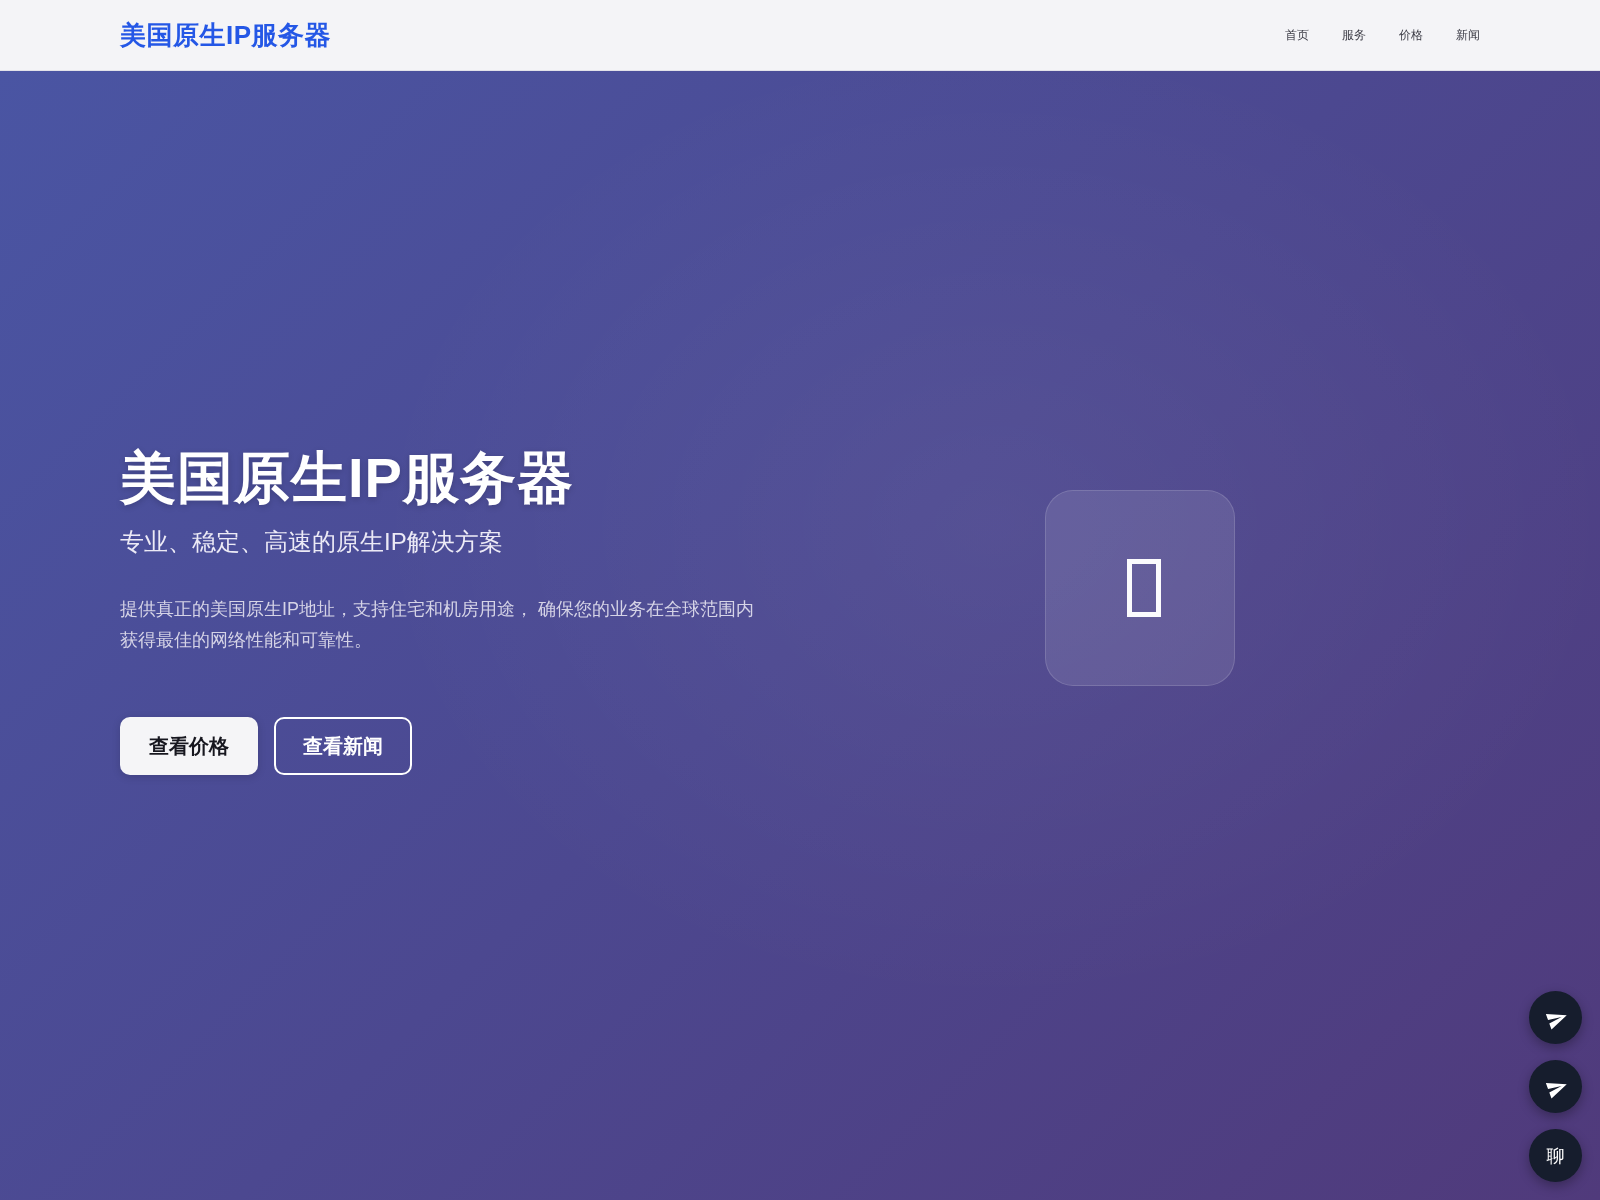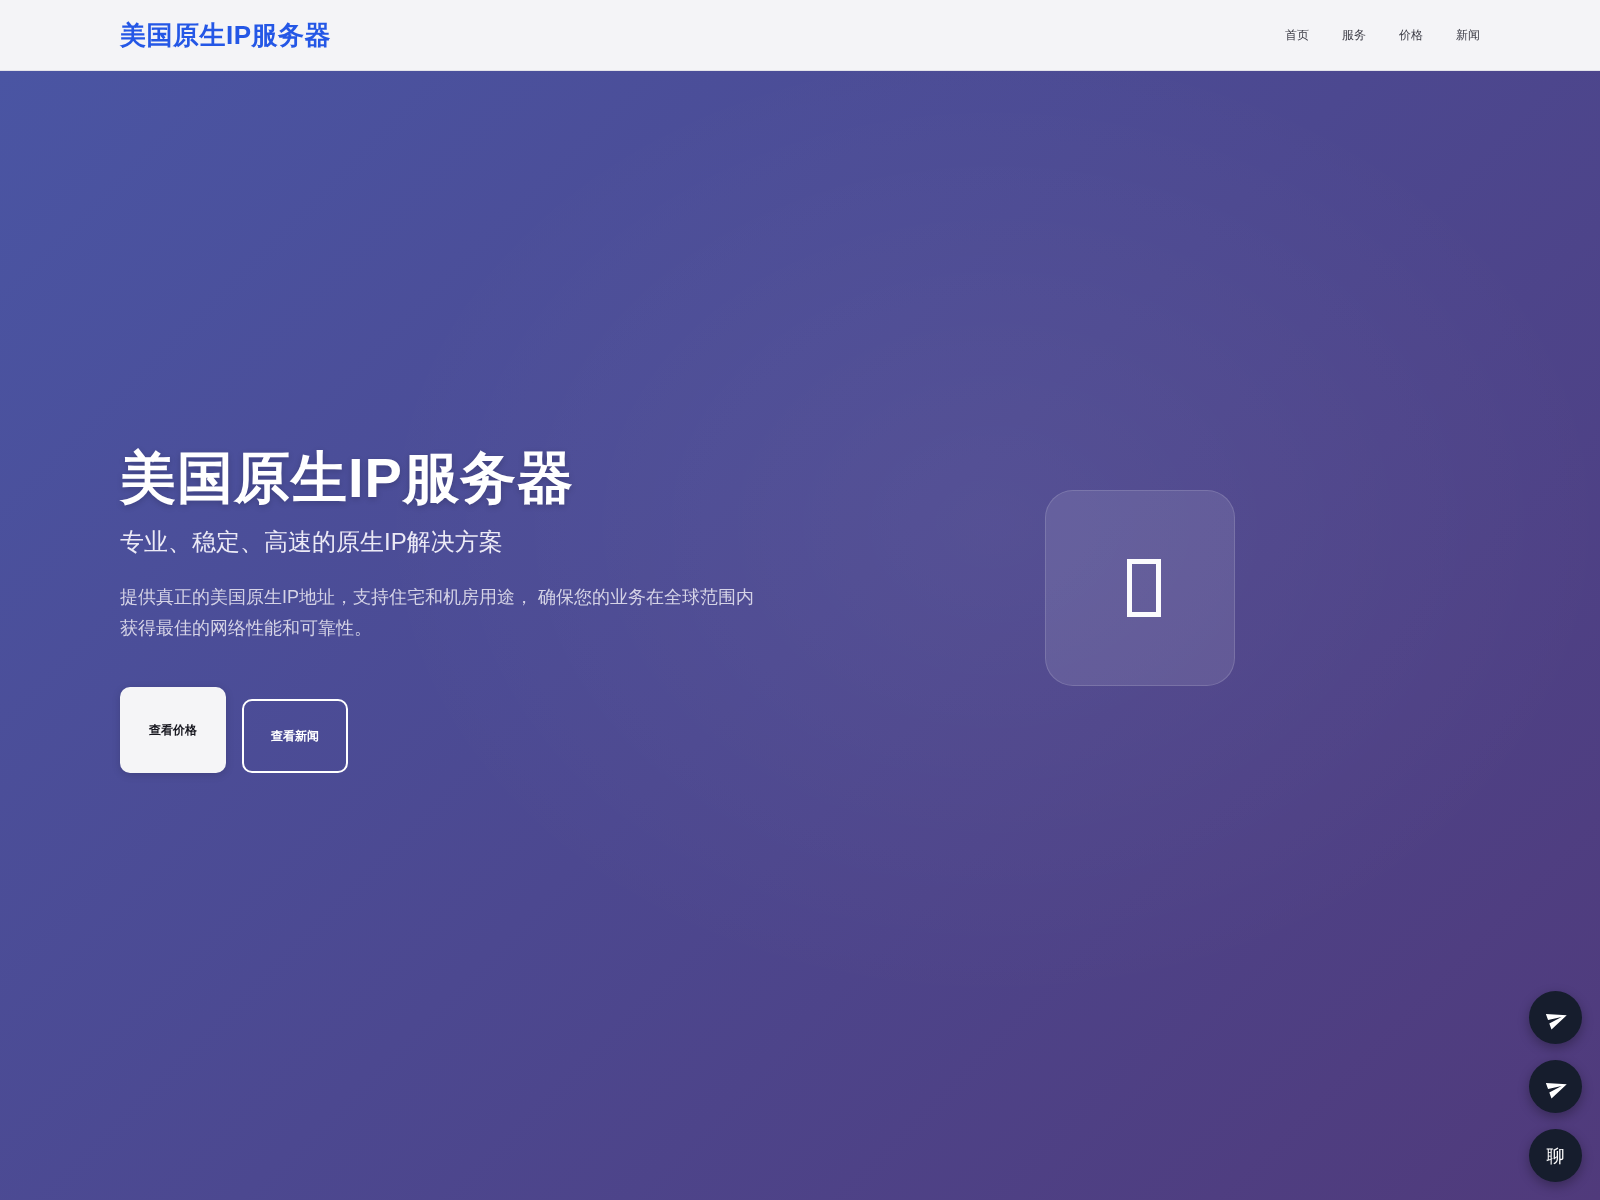--- a/index.html
+++ b/index.html
@@ -66,55 +66,54 @@
     font-weight: 700;
     color: #ffffff;
     letter-spacing: 1px;
     margin-bottom: 16px;
     text-shadow: 0 2px 6px rgba(0,0,0,0.18);
   }
   .hero-subtitle {
     font-size: 24px;
     line-height: 30px;
     color: #eceaf6;
-    margin-bottom: 25px;
+    margin-bottom: 37px;
   }
   .hero-desc {
     font-size: 18px;
     line-height: 31px;
     color: #d5d3e6;
     max-width: 642px;
-    margin-bottom: 43px;
+    margin-bottom: 61px;
   }
   .hero-buttons {
     display: flex;
     gap: 16px;
   }
   .btn {
-    font-size: 12px;
+    font-size: 20px;
     font-weight: 700;
     border-radius: 10px;
     cursor: pointer;
     font-family: inherit;
     line-height: 1;
     text-align: right;
   }
   .btn-primary {
     background: #f5f5f7;
     color: #17171f;
     border: none;
     padding: 19px 29px;
     box-shadow: 0 2px 8px rgba(0,0,0,0.15);
   }
   .btn-secondary {
     background: transparent;
     color: #ffffff;
     border: 2px solid #ffffff;
-    padding: 29px 27px;
-    margin-top: 12px;
+    padding: 17px 27px;
   }
 
   
   .hero-right {
     flex: 1;
     display: flex;
     justify-content: center;
     align-items: flex-start;
     padding-top: 46px;
   }

